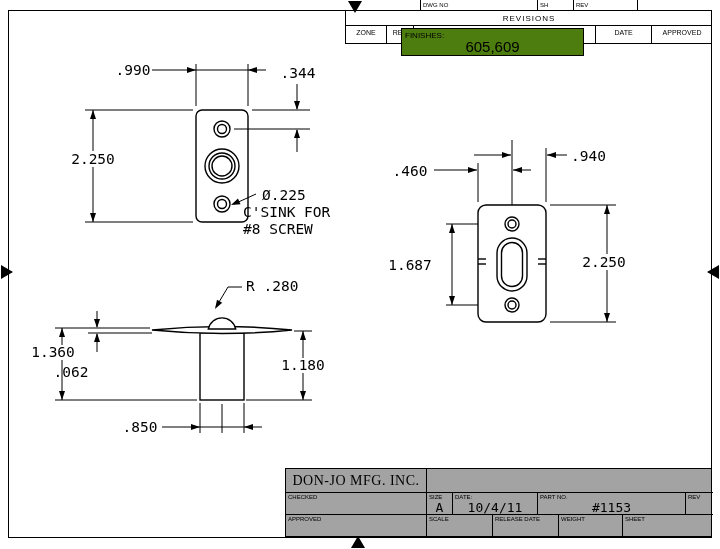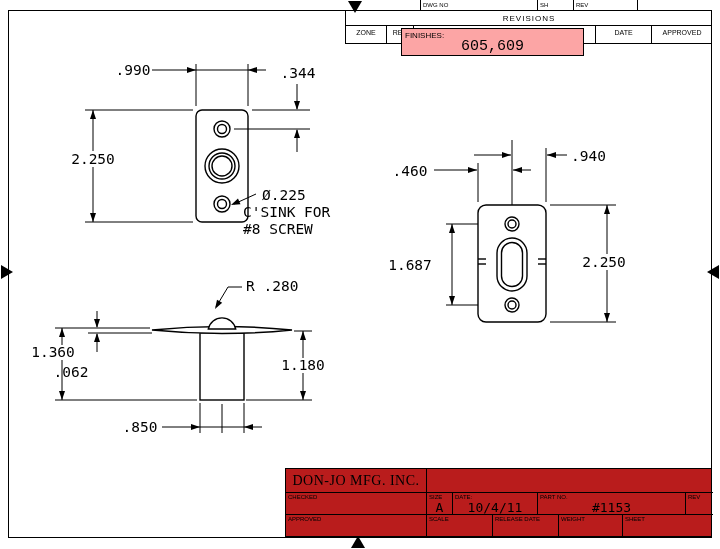--- a/index.html
+++ b/index.html
@@ -15,27 +15,27 @@
                 padding:2px 0 0 2px; white-space:nowrap; overflow:hidden; }
 
   
   .rev-header { height:16px; border-bottom:1px solid #000; text-align:center;
                 font-size:8px; letter-spacing:1px; line-height:17px; }
   .rev-row { display:flex; height:18px; border-bottom:1px solid #000; }
   .rev-cell { border-right:1px solid #000; font-size:7px; text-align:center;
               line-height:13px; white-space:nowrap; overflow:hidden; }
   .rev-cell.last { border-right:0; }
   .finishes-box { position:absolute; left:55px; top:18px; width:183px; height:28px;
-                  border:1px solid #000; background:#fca5a5; }
+                  border:1px solid #000; background:#4d7c0f; }
   .finishes-label { position:absolute; top:2px; left:3px; font-size:8px; }
   .finishes-value { position:absolute; left:0; right:0; top:9px; text-align:center;
-                    font-family:Liberation Mono, monospace; font-size:15px; }
+                    font-family:Liberation Sans, sans-serif; font-size:15px; }
 
   
-  .titleblock { background:#b91c1c; border:1px solid #000; }
+  .titleblock { background:#a3a3a3; border:1px solid #000; }
   .tb-cell { position:absolute; }
   .tb-label { position:absolute; top:1px; left:2px; font-size:6px; white-space:nowrap; }
   .tb-value { position:absolute; left:0; right:0; top:7px; text-align:center;
               font-family:"DejaVu Sans Mono", monospace; font-size:13px; }
   .tb-company { display:flex; align-items:center; justify-content:center;
                 font-family:"Liberation Serif", serif; font-size:14px; letter-spacing:0.5px; }
   .br { border-right:1px solid #000; }
   .bb { border-bottom:1px solid #000; }
 </style>
 </head>

